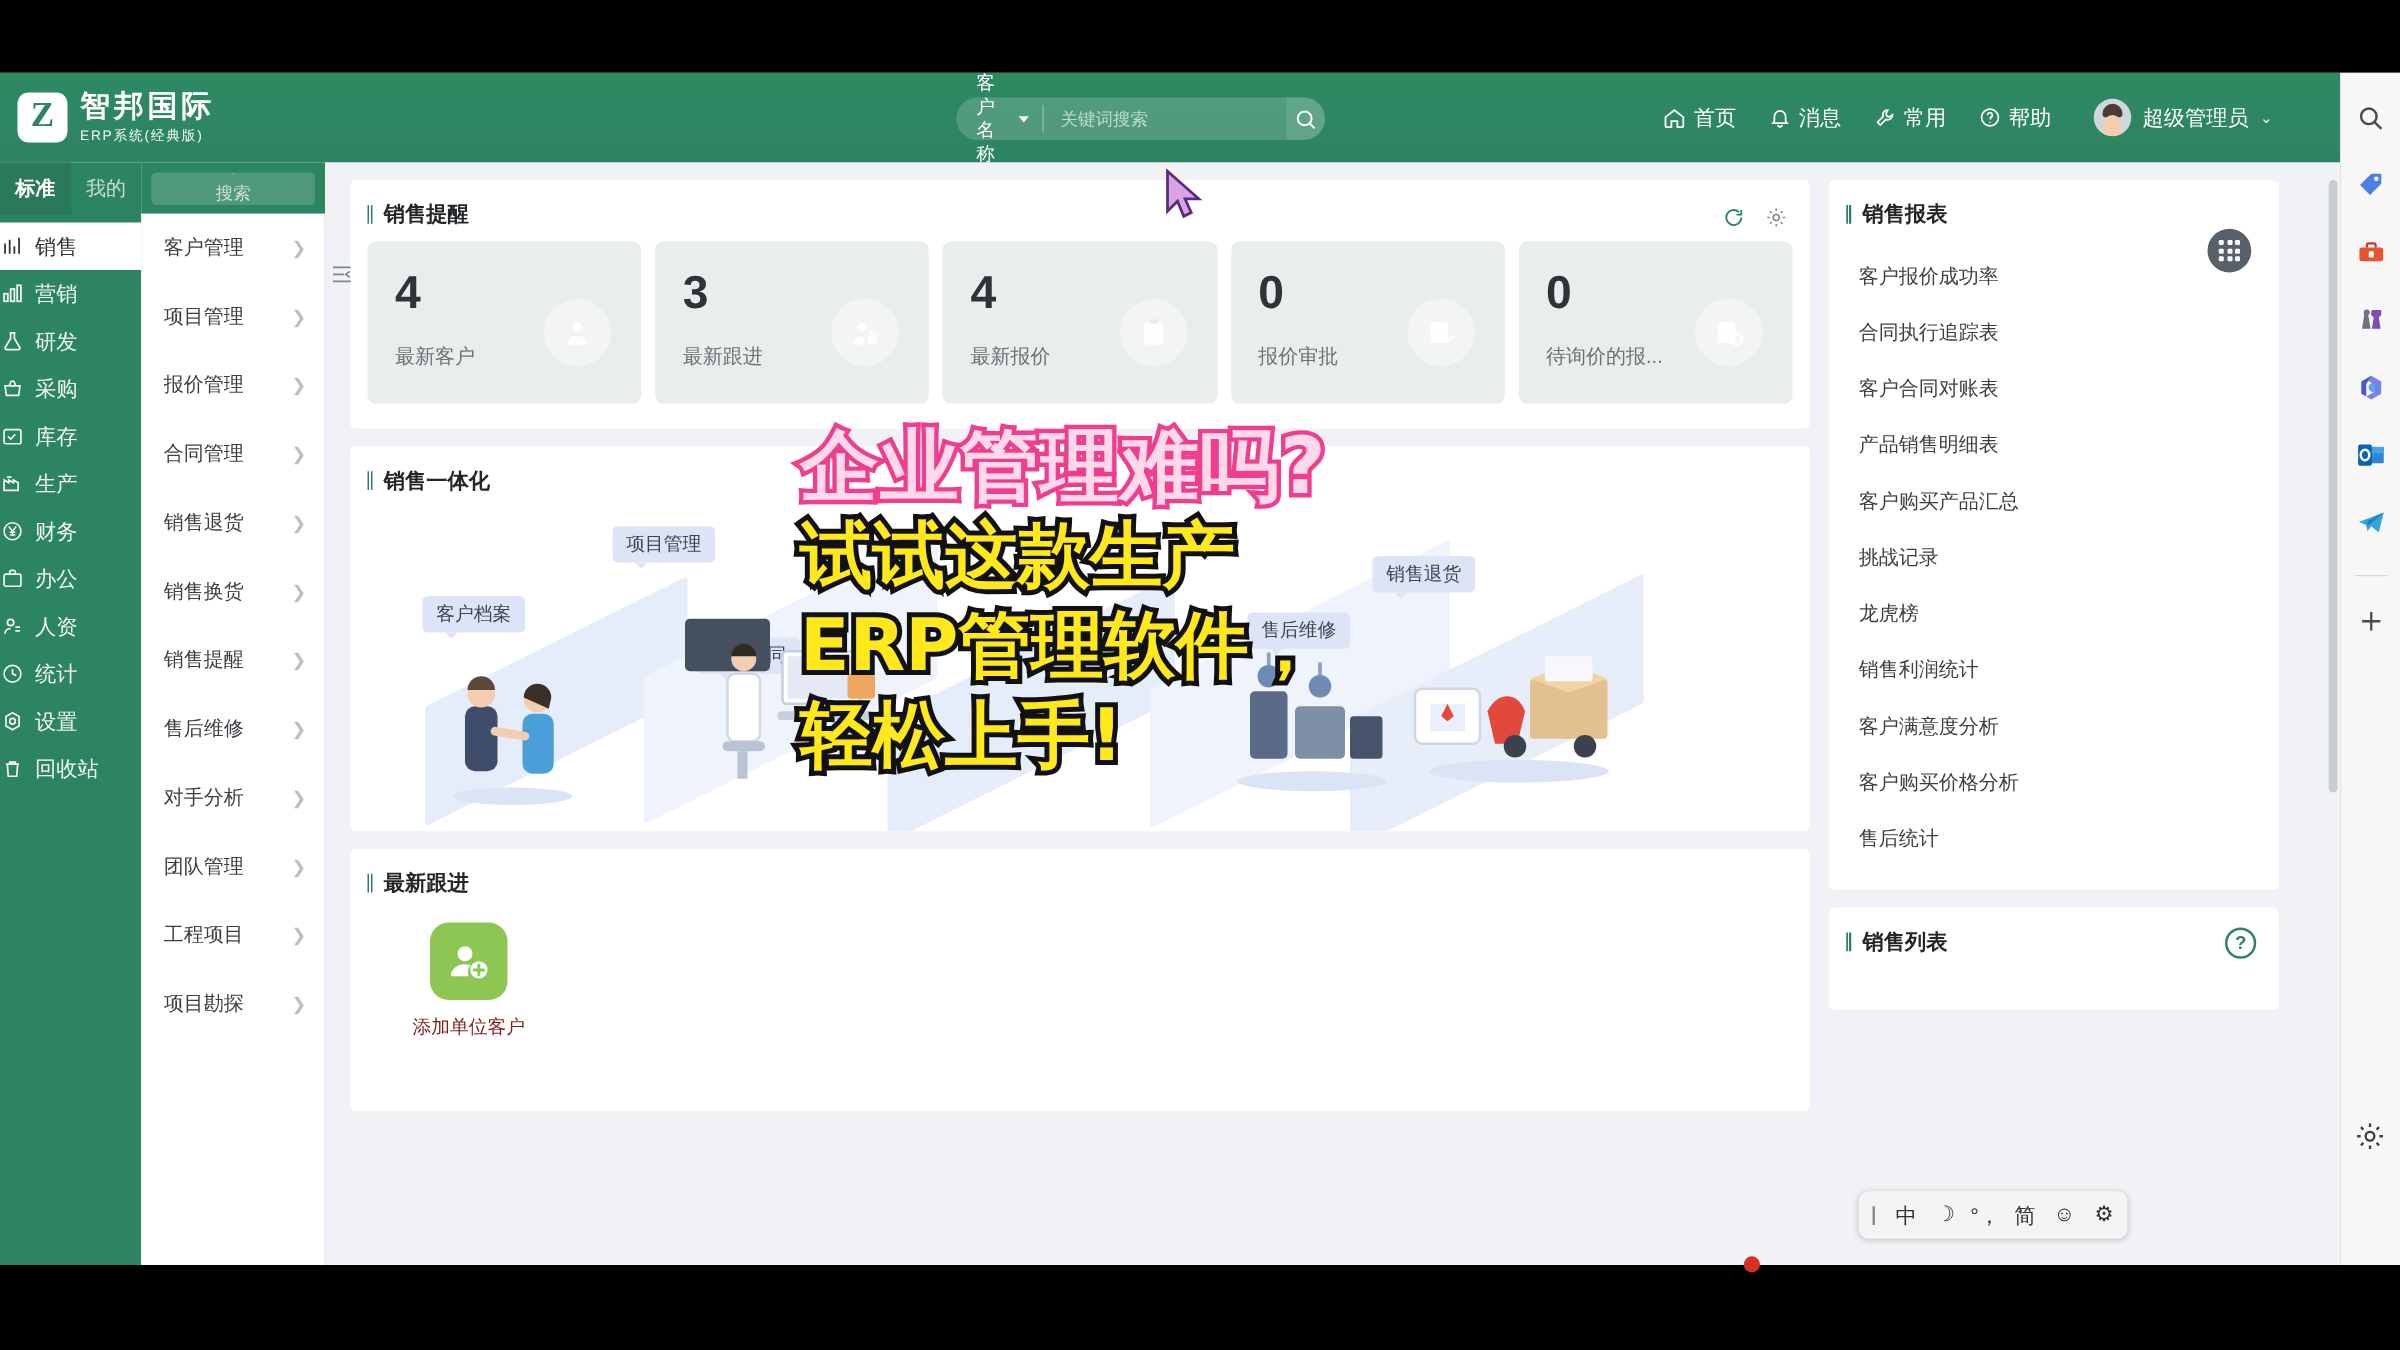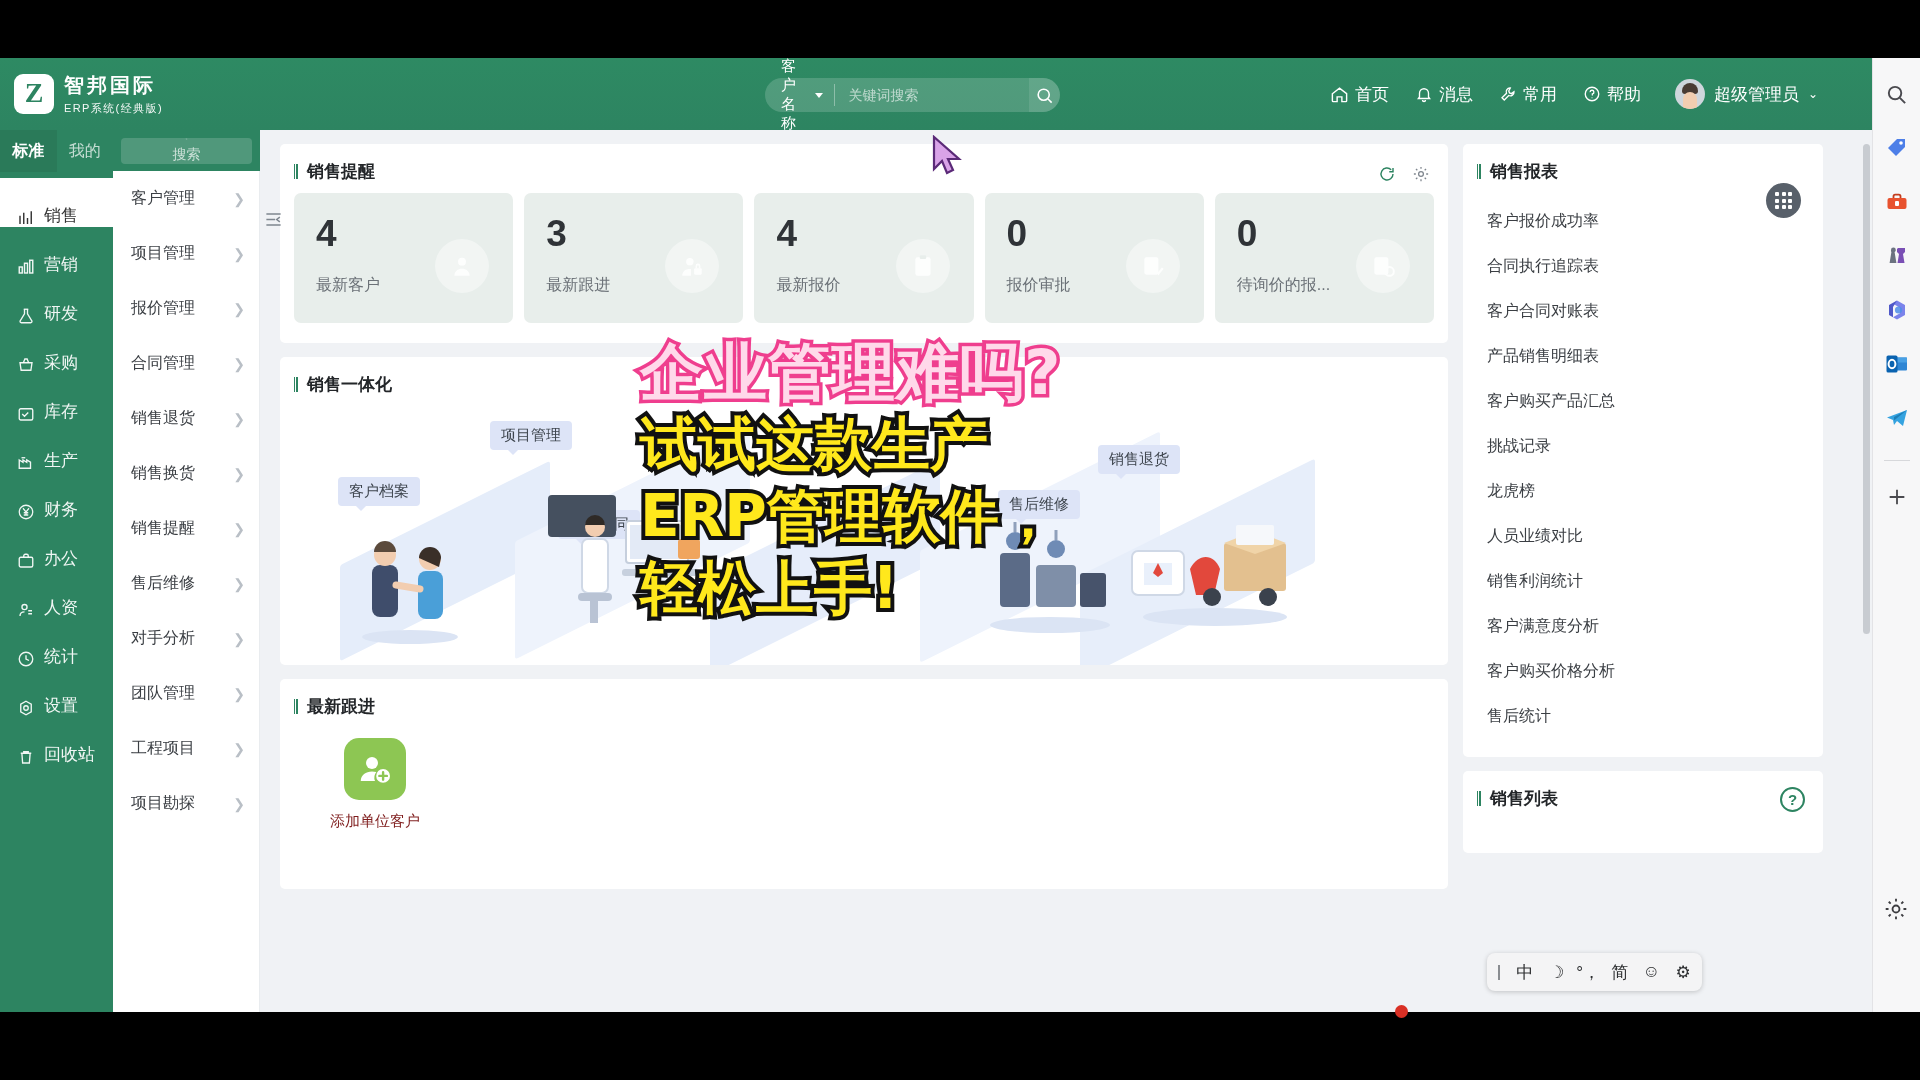--- a/index.html
+++ b/index.html
@@ -27,21 +27,21 @@
     background: linear-gradient(180deg, #2e8a63 0%, #2d8461 100%);
     display: flex; align-items: center;
   }
   .logo-wrap { display: flex; align-items: center; padding-left: 14px; width: 260px; }
   .logo-mark {
     width: 40px; height: 40px; border-radius: 9px; background: #fff;
     color: #2d8461; font-size: 28px; font-weight: bold; line-height: 38px;
     text-align: center; font-family: "Liberation Serif", serif;
   }
   .logo-text { margin-left: 10px; color: #fff; }
-  .logo-title { font-size: 20px; font-weight: bold; letter-spacing: 3px; line-height: 25px; }
+  .logo-title { font-size: 24px; font-weight: bold; letter-spacing: 3px; line-height: 25px; }
   .logo-sub { font-size: 11px; letter-spacing: 1.4px; margin-top: 3px; opacity: .95; }
 
   .search-box {
     position: absolute; left: 765px; top: 20px; height: 34px; width: 295px;
     background: rgba(255,255,255,.17); border-radius: 17px;
     display: flex; align-items: center;
   }
   .search-sel {
     display: flex; align-items: center; gap: 7px; color: #fff; font-size: 15px;
     padding: 0 11px 0 16px; height: 22px; border-right: 1px solid rgba(255,255,255,.35);
@@ -74,22 +74,22 @@
   
   #rail {
     position: absolute; top: 72px; left: 0; width: 113px; height: 882px;
     background: #2d8461;
   }
   .rail-tabs { display: flex; height: 42px; }
   .rail-tab { flex: 1; color: rgba(255,255,255,.72); font-size: 16px; display: flex; align-items: center; justify-content: center; cursor: pointer; }
   .rail-tab.active { color: #fff; font-weight: bold; background: #2a7a59; }
   .rail-list { padding-top: 6px; }
   .rail-item {
-    height: 49px; display: flex; align-items: flex-end; gap: 9px;
-    padding-left: 16px; color: rgba(255,255,255,.93); font-size: 17px; cursor: pointer;
+    height: 38px; display: flex; align-items: center; gap: 9px;
+    color: rgba(255,255,255,.93); font-size: 17px; cursor: pointer;
   }
   .rail-item.active { background: #fff; color: #333; }
   .rail-ic { width: 19px; height: 19px; display:inline-flex; align-items:center; justify-content:center; }
   .rail-ic svg { width: 18px; height: 18px; }
 
   
   #submenu {
     position: absolute; top: 113px; left: 113px; width: 147px; height: 841px;
     background: #fff; border-right: 1px solid #e9ecef;
   }
@@ -660,21 +660,20 @@
             </div>
           </div>
           <div class="rep-list">
             <div class="rep-item">客户报价成功率</div>
             <div class="rep-item">合同执行追踪表</div>
             <div class="rep-item">客户合同对账表</div>
             <div class="rep-item">产品销售明细表</div>
             <div class="rep-item">客户购买产品汇总</div>
             <div class="rep-item">挑战记录</div>
             <div class="rep-item">龙虎榜</div>
-            <div class="rep-item">人员业绩对比</div>
             <div class="rep-item">销售利润统计</div>
             <div class="rep-item">客户满意度分析</div>
             <div class="rep-item">客户购买价格分析</div>
             <div class="rep-item">售后统计</div>
           </div>
         </div>
 
         <div class="card" id="saleslist">
           <div class="card-head">
             <div class="card-title">

